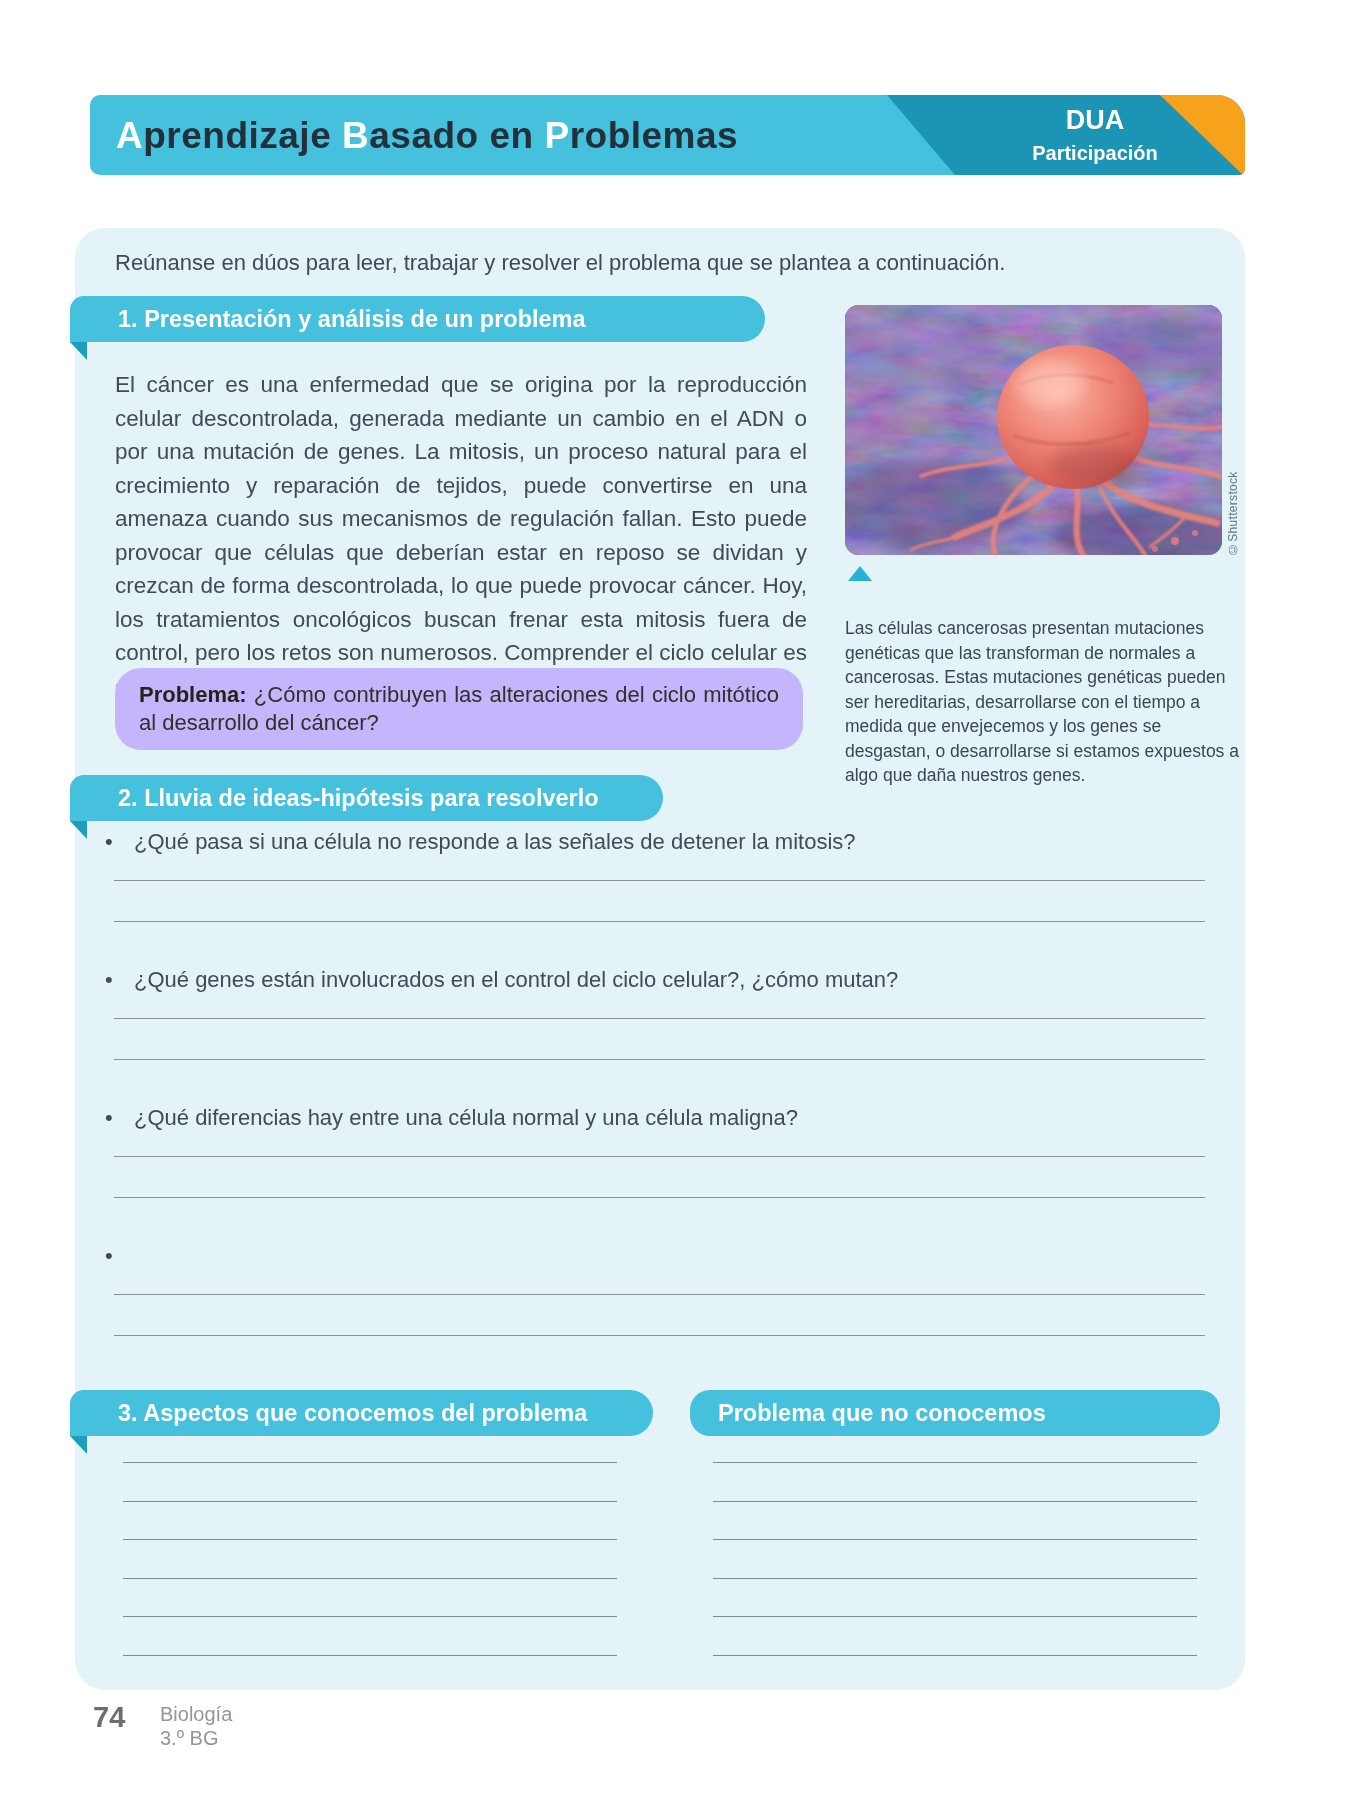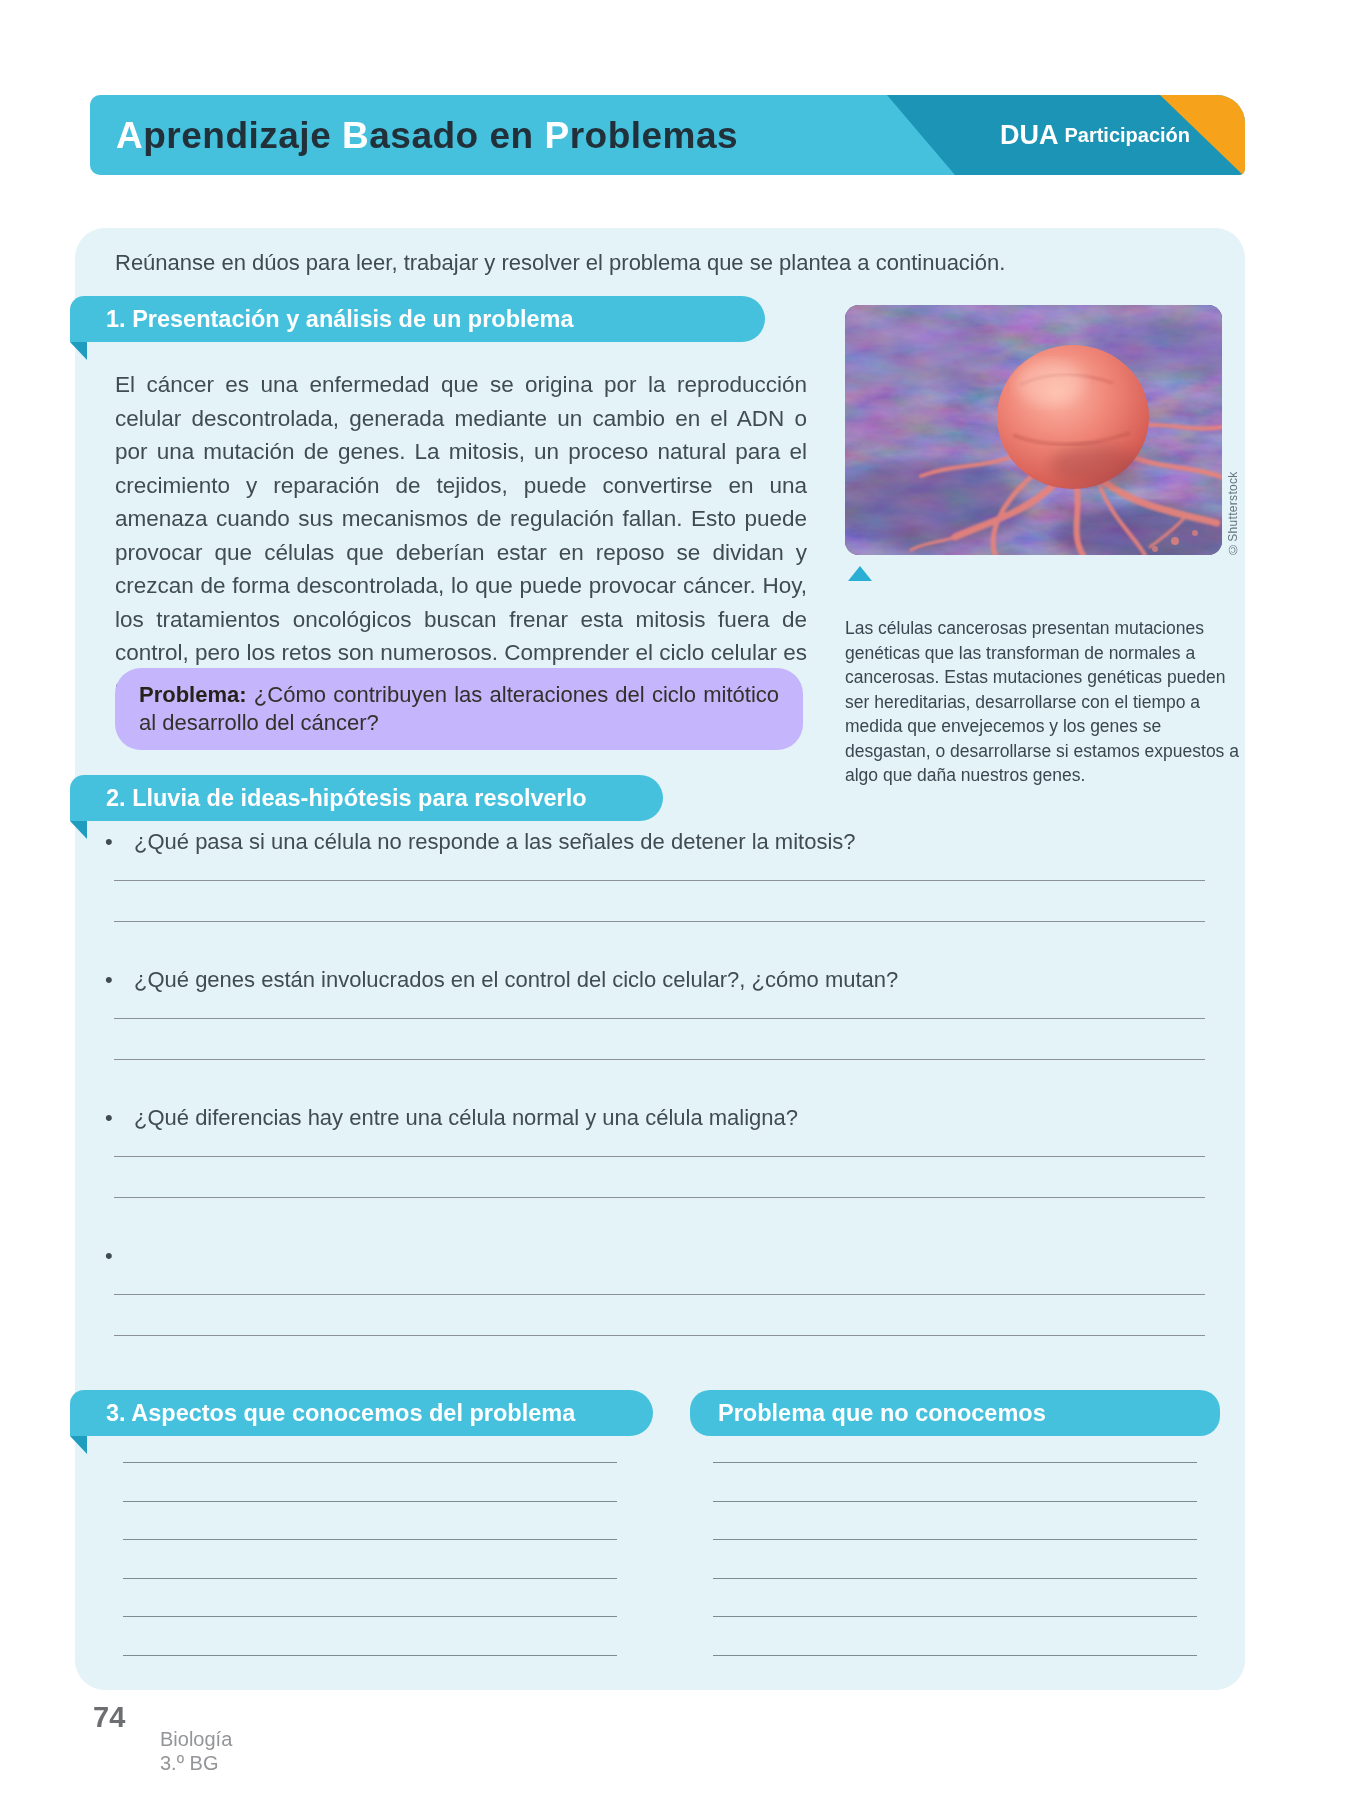--- a/index.html
+++ b/index.html
@@ -10,34 +10,34 @@
   
   .hdr { position:absolute; left:90px; top:95px; width:1155px; height:80px;
          background:#45C1DD; border-radius:10px 28px 6px 10px; overflow:hidden; }
   .hdr-orange { position:absolute; right:0; top:0; width:175px; height:80px; background:#F7A21B; }
   .hdr-teal { position:absolute; left:0; top:0; width:1155px; height:80px; background:#1B94B5;
               clip-path:polygon(797px 0, 1070px 0, 1153px 80px, 865px 80px); }
   .hdr-title { position:absolute; left:26px; top:1px; height:80px; line-height:80px;
                font-size:37px; font-weight:bold; color:#22303A; letter-spacing:.5px; white-space:nowrap; }
   .hdr-title .lead { color:#ffffff; }
   .hdr-badge { position:absolute; left:905px; top:0; width:200px; height:80px; color:#fff;
-               display:flex; flex-direction:row; justify-content:center; align-items:center; text-align:center;gap:6px; }
+               display:flex; flex-direction:column; justify-content:center; align-items:center; text-align:center;gap:6px; }
   .hdr-badge .b1 { font-size:27px; font-weight:bold; line-height:30px; }
   .hdr-badge .b2 { font-size:20px; font-weight:bold; line-height:24px; }
 
   
   .panel { position:absolute; left:75px; top:228px; width:1170px; height:1462px;
            background:#E4F3F8; border-radius:30px; }
 
   .intro { position:absolute; left:115px; top:250px; width:1000px;
            font-size:22px; color:#3F4A52; }
 
   
   .sec-banner { position:absolute; height:46px; background:#45C1DD; color:#ffffff;
-                font-size:23.5px; font-weight:bold; line-height:46px; padding-left:36px;
+                font-size:23.5px; font-weight:bold; line-height:46px; padding-left:48px;
                 border-radius:14px 23px 23px 0; white-space:nowrap; }
   .sec-banner.rounded { border-radius:20px; padding-left:28px; }
   .fold { position:absolute; width:17px; height:18px; background:#1E9DBE;
           clip-path:polygon(0 0, 100% 0, 100% 100%); }
 
   .body-text { position:absolute; left:115px; top:368px; width:692px;
                font-size:22.5px; line-height:33.5px; color:#414B53; text-align:justify; }
 
   .problem-box { position:absolute; left:115px; top:668px; width:688px; min-height:78px;
                  background:#c4b5fd; border-radius:26px; padding:13px 24px;
@@ -66,21 +66,21 @@
   .q-block .rule.r2 { margin-bottom:44px; }
 
   
   .col-lines { position:absolute; top:1462px; }
   .col-lines .rule { margin-left:0; margin-bottom:37.5px; border-bottom:1.5px solid #7D8C94; }
   .col-left { left:123px; width:494px; }
   .col-right { left:713px; width:484px; }
 
   
   .pg-num { position:absolute; left:93px; top:1701px; font-size:29px; font-weight:bold; color:#6D6E71; }
-  .pg-meta { position:absolute; left:160px; top:1702px; font-size:20px; line-height:24px; color:#939598;margin-top:25px; }
+  .pg-meta { position:absolute; left:160px; top:1702px; font-size:20px; line-height:24px; color:#939598; }
 </style>
 </head>
 <body>
 
 <div class="page">
 
   <div class="hdr">
     <div class="hdr-orange"></div>
     <div class="hdr-teal"></div>
     <div class="hdr-title"><span class="lead">A</span><span>prendizaje </span><span class="lead">B</span><span>asado en </span><span class="lead">P</span><span>roblemas</span></div>

